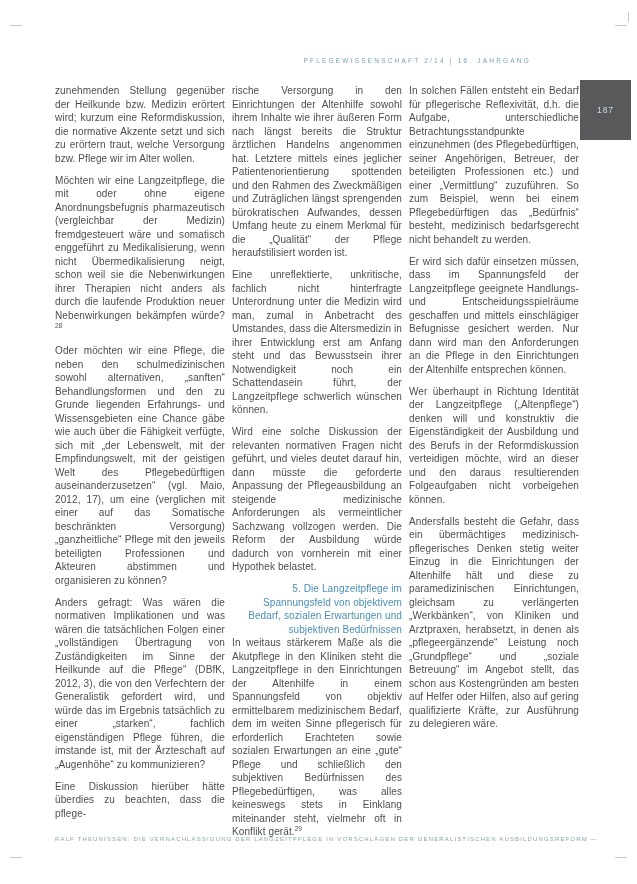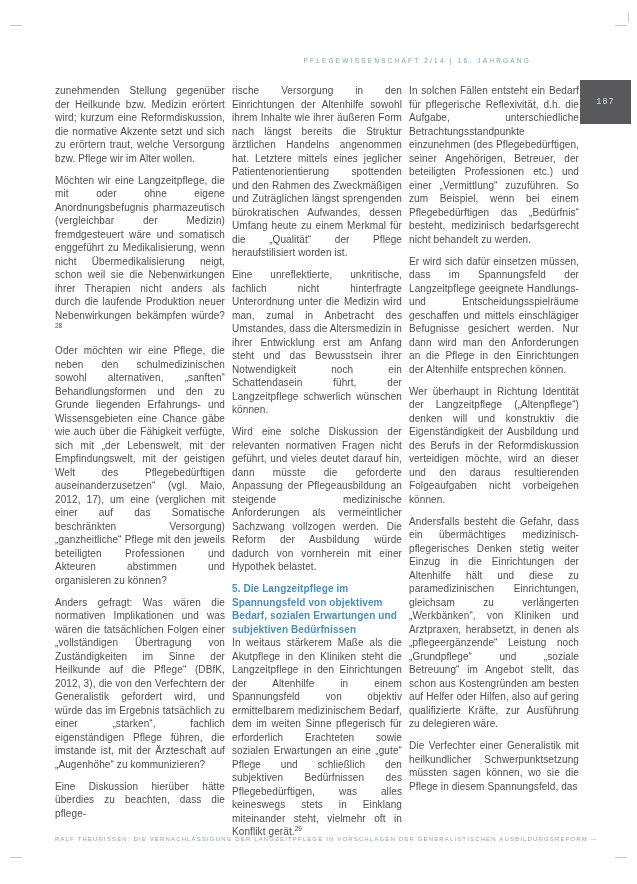--- a/index.html
+++ b/index.html
@@ -6,38 +6,38 @@
   .page {
     position:relative; width:637px; height:884px; background:#ffffff;
     font-family:"Liberation Sans", sans-serif; color:#4d4d4d; overflow:hidden;
   }
   .journal-header {
     position:absolute; top:57px; left:55px; width:476px;
     text-align:right; font-size:6.5px; letter-spacing:2.2px;
     color:#7aa3b8; text-transform:uppercase; white-space:nowrap;
   }
   .page-badge {
-    position:absolute; top:80px; left:580px; width:51px; height:44px;
+    position:absolute; top:80px; left:580px; width:51px; height:60px;
     background:#59595b; color:#c9dde7;
     display:flex; align-items:center; justify-content:center;
-    font-size:8.5px; letter-spacing:1px;font-family:Liberation Mono, monospace;
+    font-size:8.5px; letter-spacing:1px;
   }
   .columns {
     position:absolute; top:84px; left:55px; width:525px;
     display:flex; gap:7px;
   }
   .col {
     width:170px; flex:0 0 170px;
     font-size:10px; line-height:13.5px; letter-spacing:0.1px;
     text-align:justify; hyphens:auto; -webkit-hyphens:auto;
   }
   .col p { margin:0 0 8.5px 0; }
   .col p:last-child { margin-bottom:0; }
   .section-heading {
-    color:#4a8fb8; font-weight:bold; text-align:left;
+    color:#4a8fb8; font-weight:normal; text-align:right;
     margin:0 0 0 0 !important; hyphens:none;
   }
   sup.note { font-size:6.5px; line-height:0; vertical-align:super; letter-spacing:0; }
   .running-footer {
     position:absolute; top:836px; left:55px; width:545px;
     font-size:6px; letter-spacing:1.15px; color:#8aa4b2;
     text-transform:uppercase; white-space:nowrap; overflow:hidden;
   }
   .crop-mark { position:absolute; background:#c6c6c6; }
   .cm-h { width:12px; height:1px; }
@@ -76,20 +76,19 @@
       <p>Wird eine solche Diskussion der relevanten normativen Fragen nicht geführt, und vieles deutet darauf hin, dann müsste die geforderte Anpassung der Pflegeausbildung an steigende medizinische Anforderungen als vermeintlicher Sachzwang vollzogen werden. Die Reform der Ausbildung würde dadurch von vornherein mit einer Hypothek belastet.</p>
       <p class="section-heading">5. Die Langzeitpflege im Spannungsfeld von objektivem Bedarf, sozialen Erwartungen und subjektiven Bedürfnissen</p>
       <p><span>In weitaus stärkerem Maße als die Akutpflege in den Kliniken steht die Langzeitpflege in den Einrichtungen der Altenhilfe in einem Spannungsfeld von objektiv ermittelbarem medizinischem Bedarf, dem im weiten Sinne pflegerisch für erforderlich Erachteten sowie sozialen Erwartungen an eine „gute“ Pflege und schließlich den subjektiven Bedürfnissen des Pflegebedürftigen, was alles keineswegs stets in Einklang miteinander steht, vielmehr oft in Konflikt gerät.</span><sup class="note">29</sup></p>
     </div>
 
     <div class="col">
       <p>In solchen Fällen entsteht ein Bedarf für pflegerische Reflexivität, d.h. die Aufgabe, unterschiedliche Betrachtungsstandpunkte einzunehmen (des Pflegebedürftigen, seiner Angehörigen, Betreuer, der beteiligten Professionen etc.) und einer „Vermittlung“ zuzuführen. So zum Beispiel, wenn bei einem Pflegebedürftigen das „Bedürfnis“ besteht, medizinisch bedarfsgerecht nicht behandelt zu werden.</p>
       <p>Er wird sich dafür einsetzen müssen, dass im Spannungsfeld der Langzeitpflege geeignete Handlungs- und Entscheidungsspielräume geschaffen und mittels einschlägiger Befugnisse gesichert werden. Nur dann wird man den Anforderungen an die Pflege in den Einrichtungen der Altenhilfe entsprechen können.</p>
       <p>Wer überhaupt in Richtung Identität der Langzeitpflege („Altenpflege“) denken will und konstruktiv die Eigenständigkeit der Ausbildung und des Berufs in der Reformdiskussion verteidigen möchte, wird an dieser und den daraus resultierenden Folgeaufgaben nicht vorbeigehen können.</p>
       <p>Andersfalls besteht die Gefahr, dass ein übermächtiges medizinisch-pflegerisches Denken stetig weiter Einzug in die Einrichtungen der Altenhilfe hält und diese zu paramedizinischen Einrichtungen, gleichsam zu verlängerten „Werkbänken“, von Kliniken und Arztpraxen, herabsetzt, in denen als „pflegeergänzende“ Leistung noch „Grundpflege“ und „soziale Betreuung“ im Angebot stellt, das schon aus Kostengründen am besten auf Helfer oder Hilfen, also auf gering qualifizierte Kräfte, zur Ausführung zu delegieren wäre.</p>
-      <p>Die Verfechter einer Generalistik mit heilkundlicher Schwerpunktsetzung müssten sagen können, wo sie die Pflege in diesem Spannungsfeld, das</p>
     </div>
 
   </div>
 
   <div class="running-footer">Ralf Theunissen: Die Vernachlässigung der Langzeitpflege in Vorschlägen der generalistischen Ausbildungsreform —</div>
 
 </div>
 
 </body></html>

